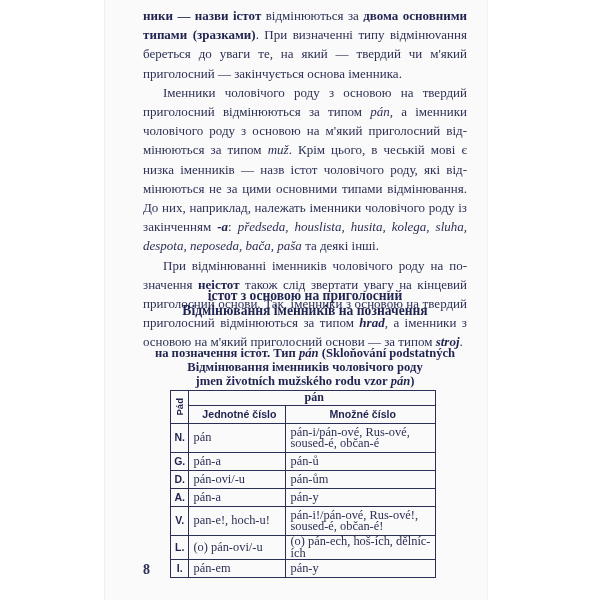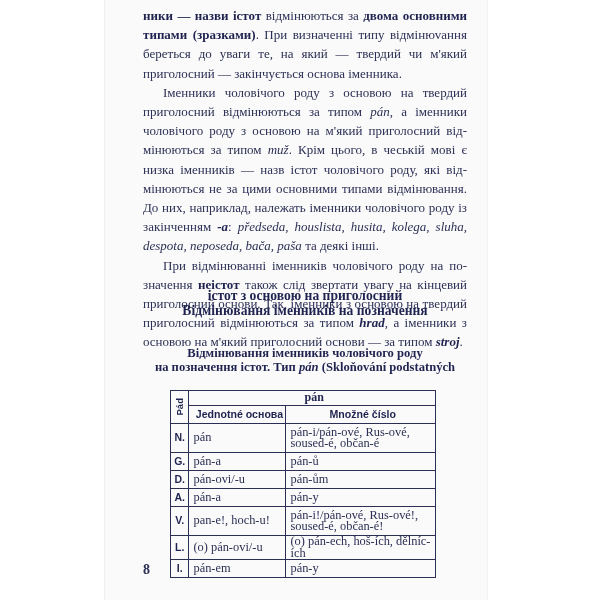--- a/index.html
+++ b/index.html
@@ -89,32 +89,33 @@
   <p class="indent"><span>Іменники чоловічого роду з основою на твердий приголосний відмінюються за типом </span><span class="i">pán</span><span>, а іменники чоловічого роду з основою на м'який приголосний від­мінюються за типом </span><span class="i">muž</span><span>. Крім цього, в чеській мові є низка іменників — назв істот чоловічого роду, які від­мінюються не за цими основними типами відмінюван­ня. До них, наприклад, належать іменники чоловічого роду із закінченням </span><span class="bi">-a</span><span>: </span><span class="i">předseda, houslista, husita, kolega, sluha, despota, neposeda, bača, paša</span><span> та деякі інші.</span></p>
   <p class="indent"><span>При відмінюванні іменників чоловічого роду на по­значення </span><span class="b">неістот</span><span> також слід звертати увагу на кінцевий приголосний основи. Так, іменники з основою на твер­дий приголосний відмінюються за типом </span><span class="bi">hrad</span><span>, а імен­ники з основою на м'який приголосний основи — за типом </span><span class="bi">stroj</span><span>.</span></p>
 </div>
 
 <div class="heading h1">
   <div>істот з основою на приголосний</div>
   <div>Відмінювання іменників на позначення</div>
 </div>
 
 <div class="heading h2">
+  <div><span>на позначення істот. Тип </span><span class="i">pán</span><span> (Skloňování podstatných</span></div>
   <div>Відмінювання іменників чоловічого роду</div>
-  <div><span>на позначення істот. Тип </span><span class="i">pán</span><span> (Skloňování podstatných</span></div>
+  <div><span>jmen životních mužského rodu vzor </span><span class="i">pán</span><span>)</span></div>
 </div>
 
 <table class="decl">
   <thead>
     <tr>
       <th class="pad" rowspan="2"><span class="vert">Pád</span></th>
       <th class="top" colspan="2">pán</th>
     </tr>
     <tr>
-      <th class="sub">Jednotné основа</th>
+      <th class="sub">Jednotné číslo</th>
       <th class="sub">Množné číslo</th>
     </tr>
   </thead>
   <tbody>
     <tr class="r2">
       <td class="case">N.</td>
       <td class="sg">pán</td>
       <td>pán-i/pán-ové, Rus-ové, soused-é, občan-é</td>
     </tr>
     <tr class="r1">

